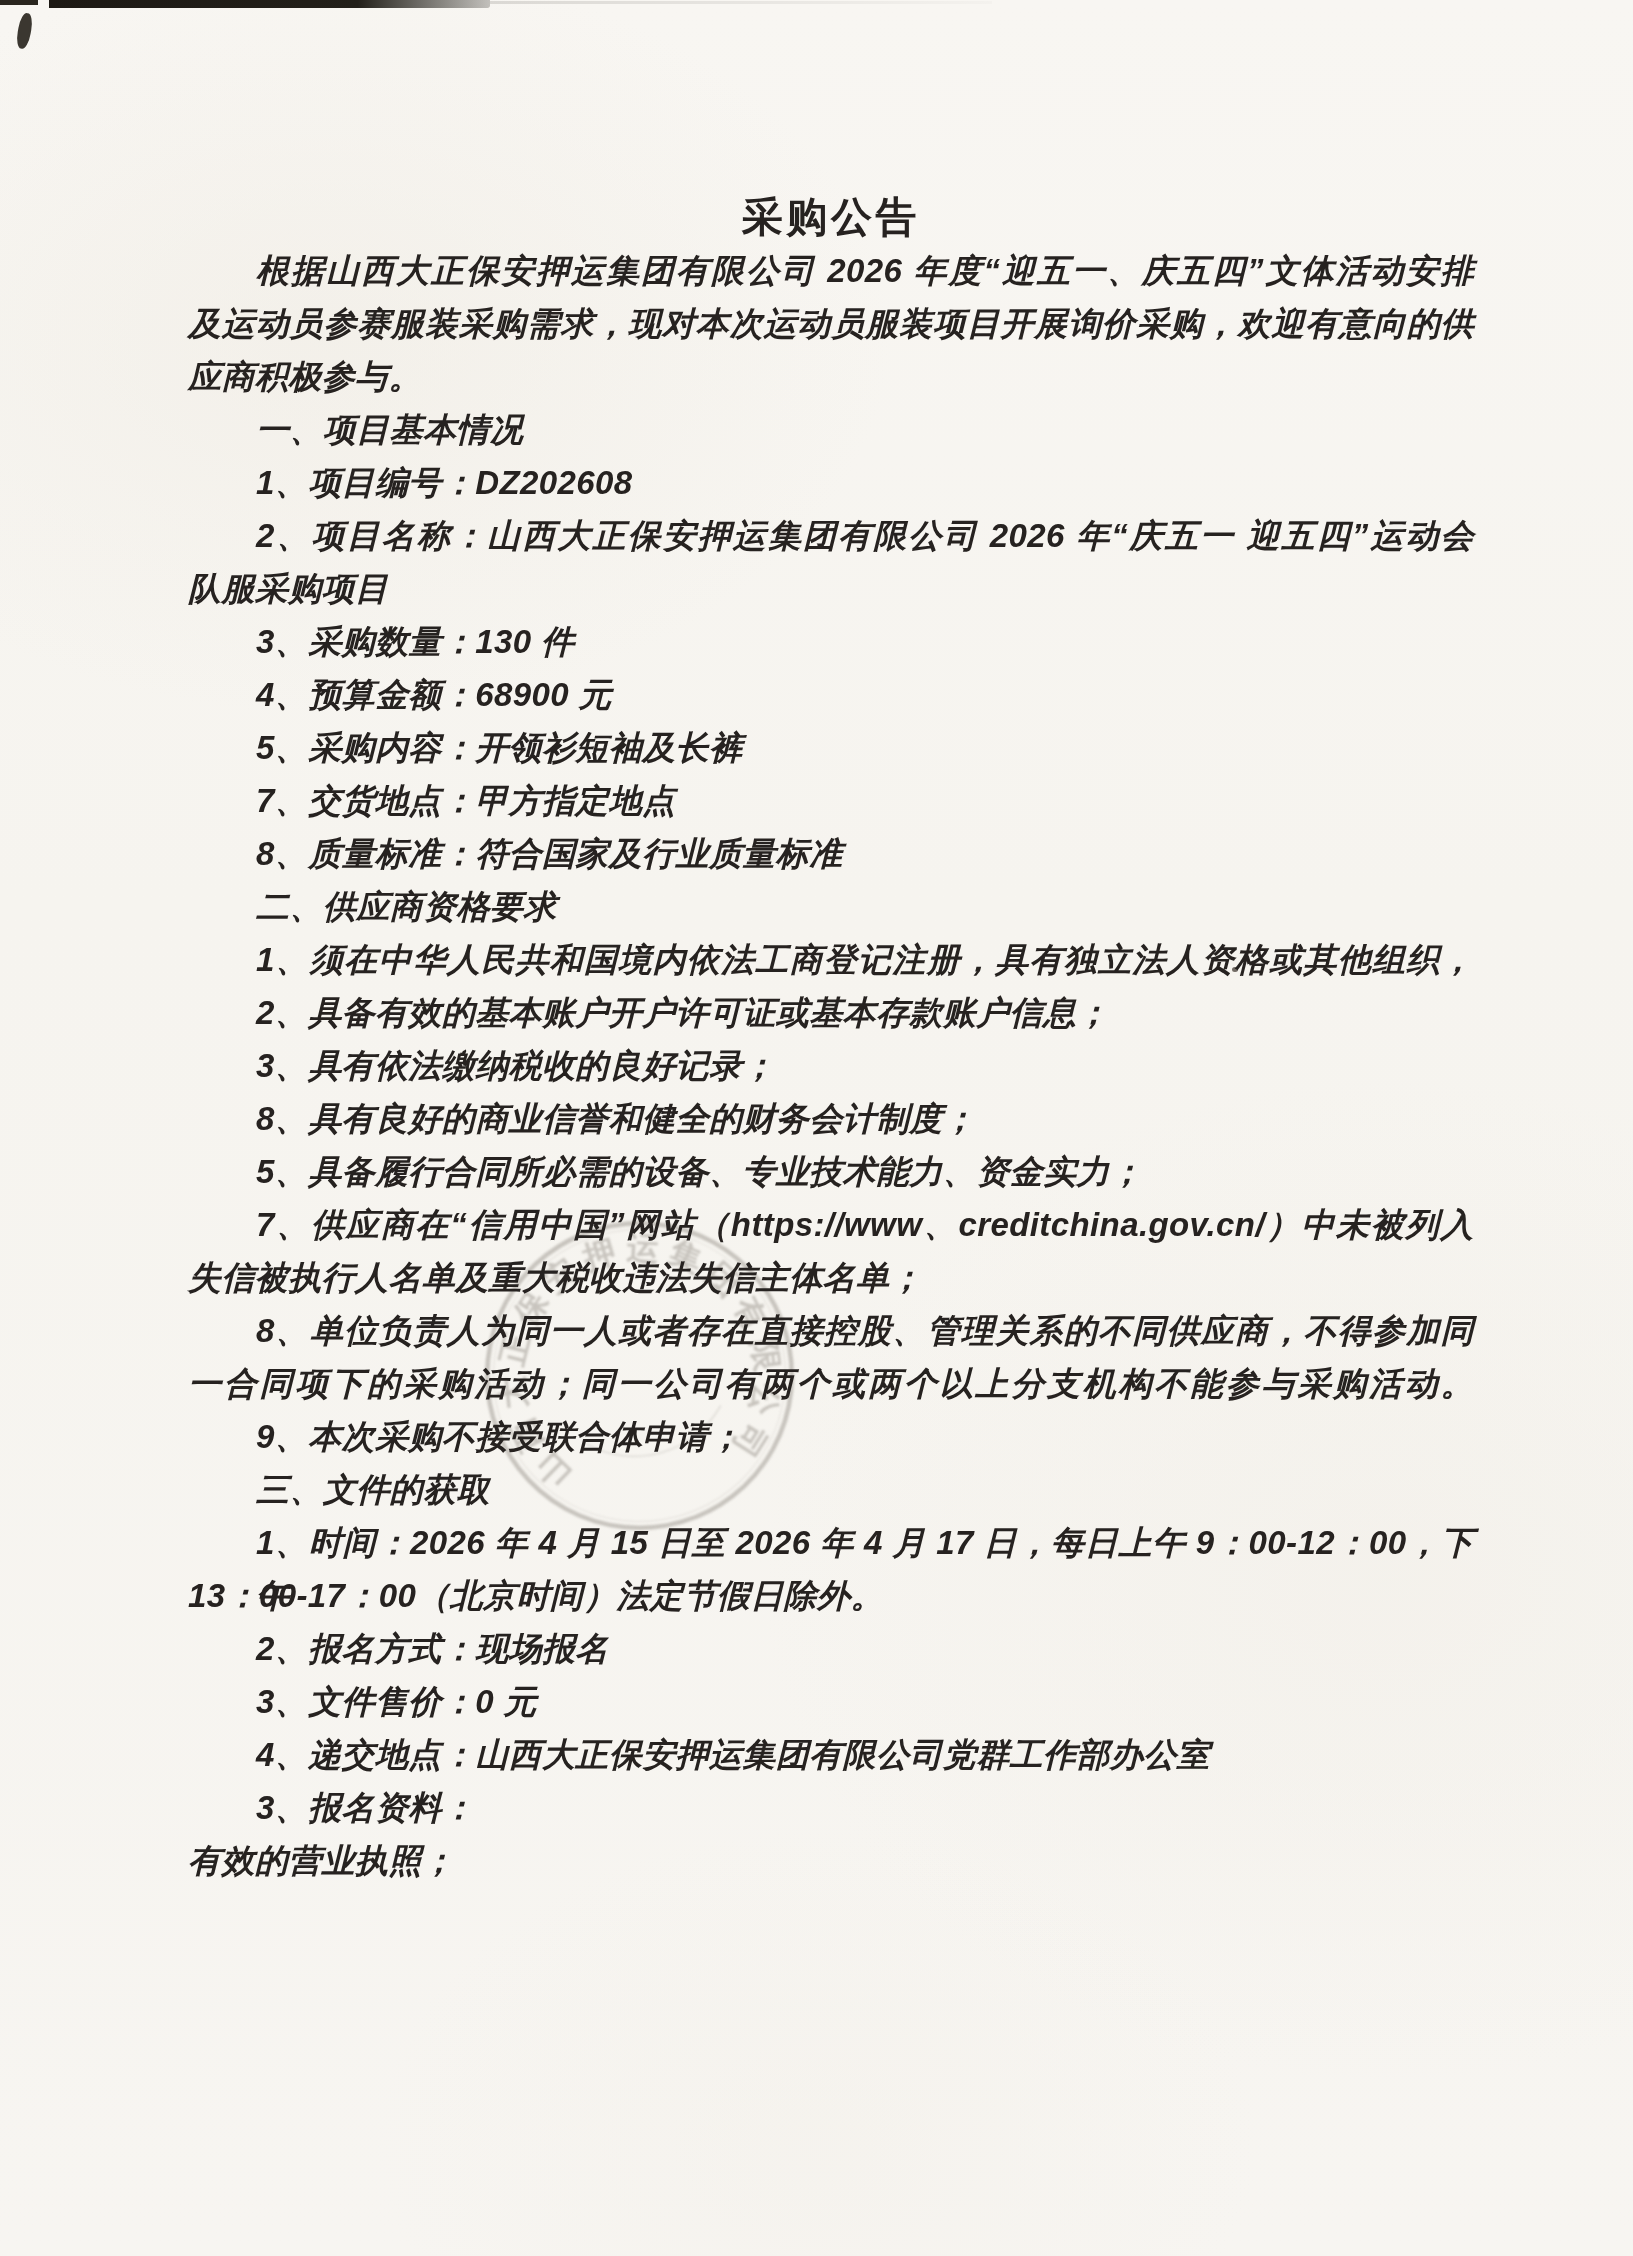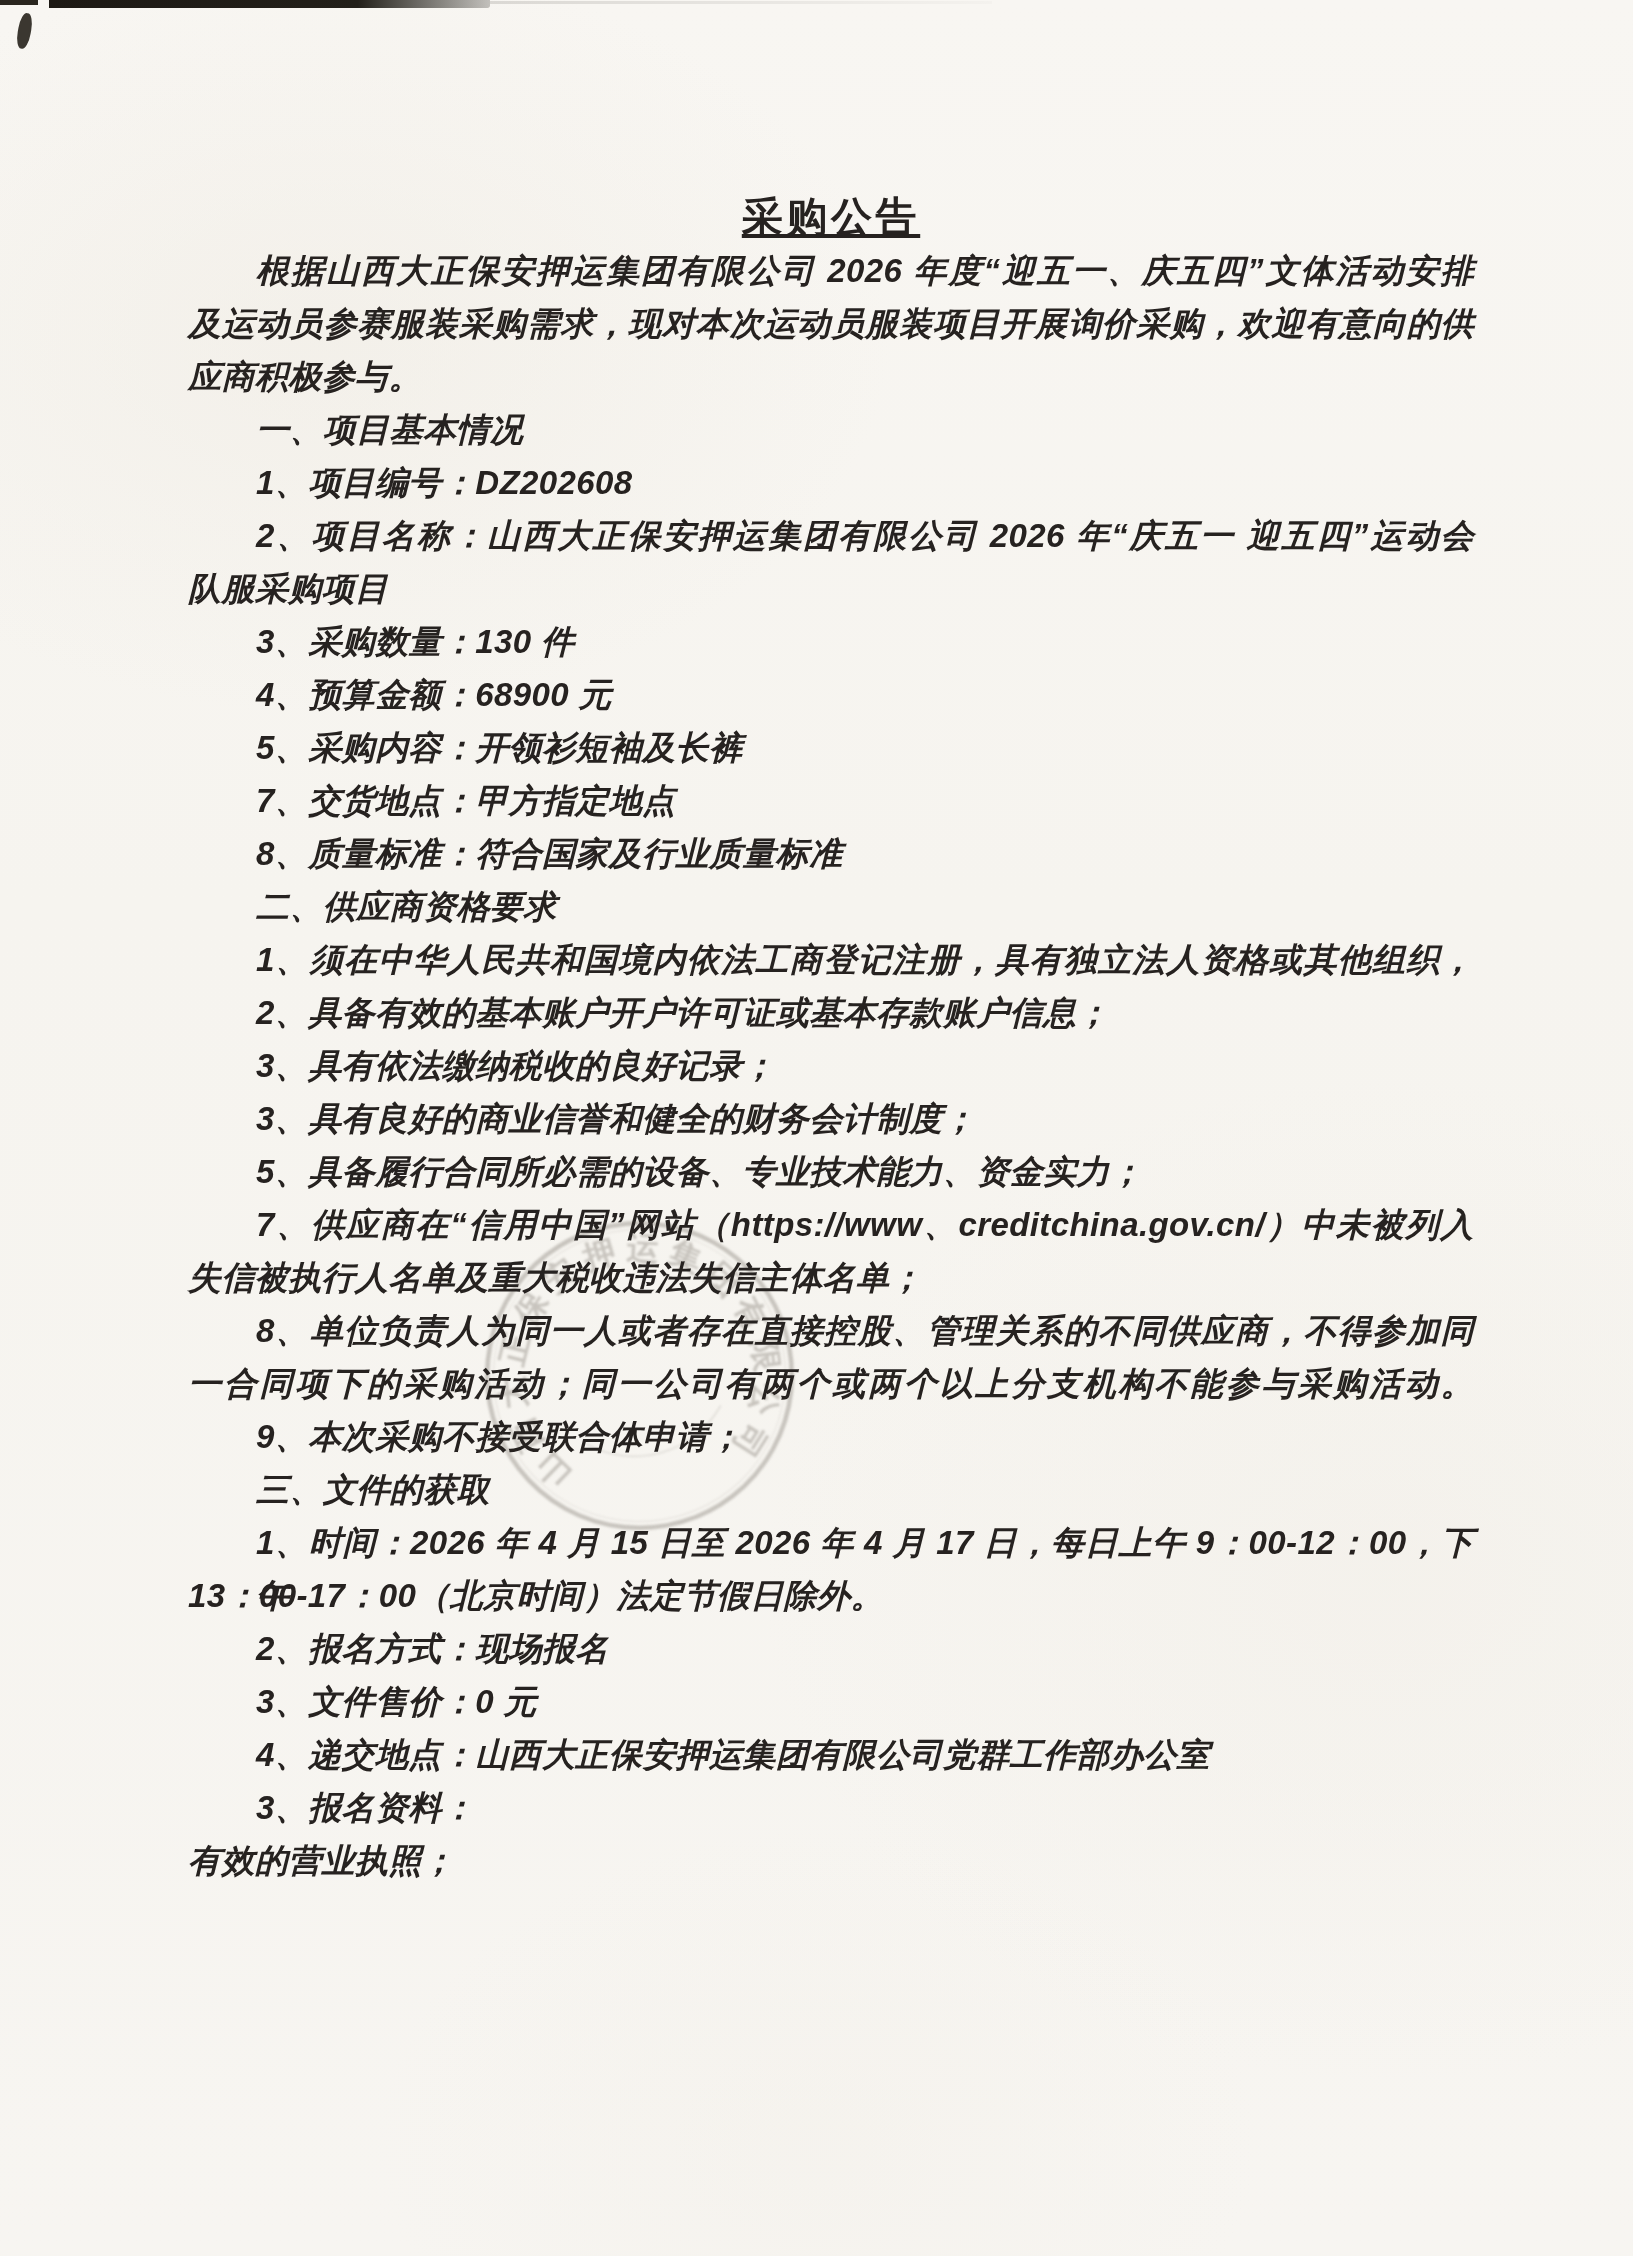--- a/index.html
+++ b/index.html
@@ -41,21 +41,20 @@
   .doc{
     position:absolute;left:188px;top:191px;width:1286px;
     color:#262220;
     font-size:33px;font-weight:700;
     letter-spacing:0.4px;
   }
   .doc-title{
     height:53px;line-height:53px;
     text-align:center;font-size:41px;font-weight:700;
     letter-spacing:3.6px;
-    text-decoration:underline;
   }
   .line{
     height:53px;line-height:53px;
     white-space:nowrap;
     font-style:italic;
   }
   .line.indent{padding-left:68px;}
   .line.fill{
     white-space:normal;
     text-align:justify;
@@ -110,21 +109,21 @@
       <div class="line">队服采购项目</div>
       <div class="line indent">3、采购数量：130 件</div>
       <div class="line indent">4、预算金额：68900 元</div>
       <div class="line indent">5、采购内容：开领衫短袖及长裤</div>
       <div class="line indent">7、交货地点：甲方指定地点</div>
       <div class="line indent">8、质量标准：符合国家及行业质量标准</div>
       <div class="line indent">二、供应商资格要求</div>
       <div class="line indent fill">1、须在中华人民共和国境内依法工商登记注册，具有独立法人资格或其他组织，</div>
       <div class="line indent">2、具备有效的基本账户开户许可证或基本存款账户信息；</div>
       <div class="line indent">3、具有依法缴纳税收的良好记录；</div>
-      <div class="line indent">3、具有良好的商业信誉和健全的财务会计制度；</div>
+      <div class="line indent">8、具有良好的商业信誉和健全的财务会计制度；</div>
       <div class="line indent">5、具备履行合同所必需的设备、专业技术能力、资金实力；</div>
       <div class="line indent fill">7、供应商在“信用中国”网站（https://www、creditchina.gov.cn/）中未被列入</div>
       <div class="line">失信被执行人名单及重大税收违法失信主体名单；</div>
       <div class="line indent fill">8、单位负责人为同一人或者存在直接控股、管理关系的不同供应商，不得参加同</div>
       <div class="line fill">一合同项下的采购活动；同一公司有两个或两个以上分支机构不能参与采购活动。</div>
       <div class="line indent">9、本次采购不接受联合体申请；</div>
       <div class="line indent">三、文件的获取</div>
       <div class="line indent fill">1、时间：2026 年 4 月 15 日至 2026 年 4 月 17 日，每日上午 9：00-12：00，下午</div>
       <div class="line">13：00-17：00（北京时间）法定节假日除外。</div>
       <div class="line indent">2、报名方式：现场报名</div>

